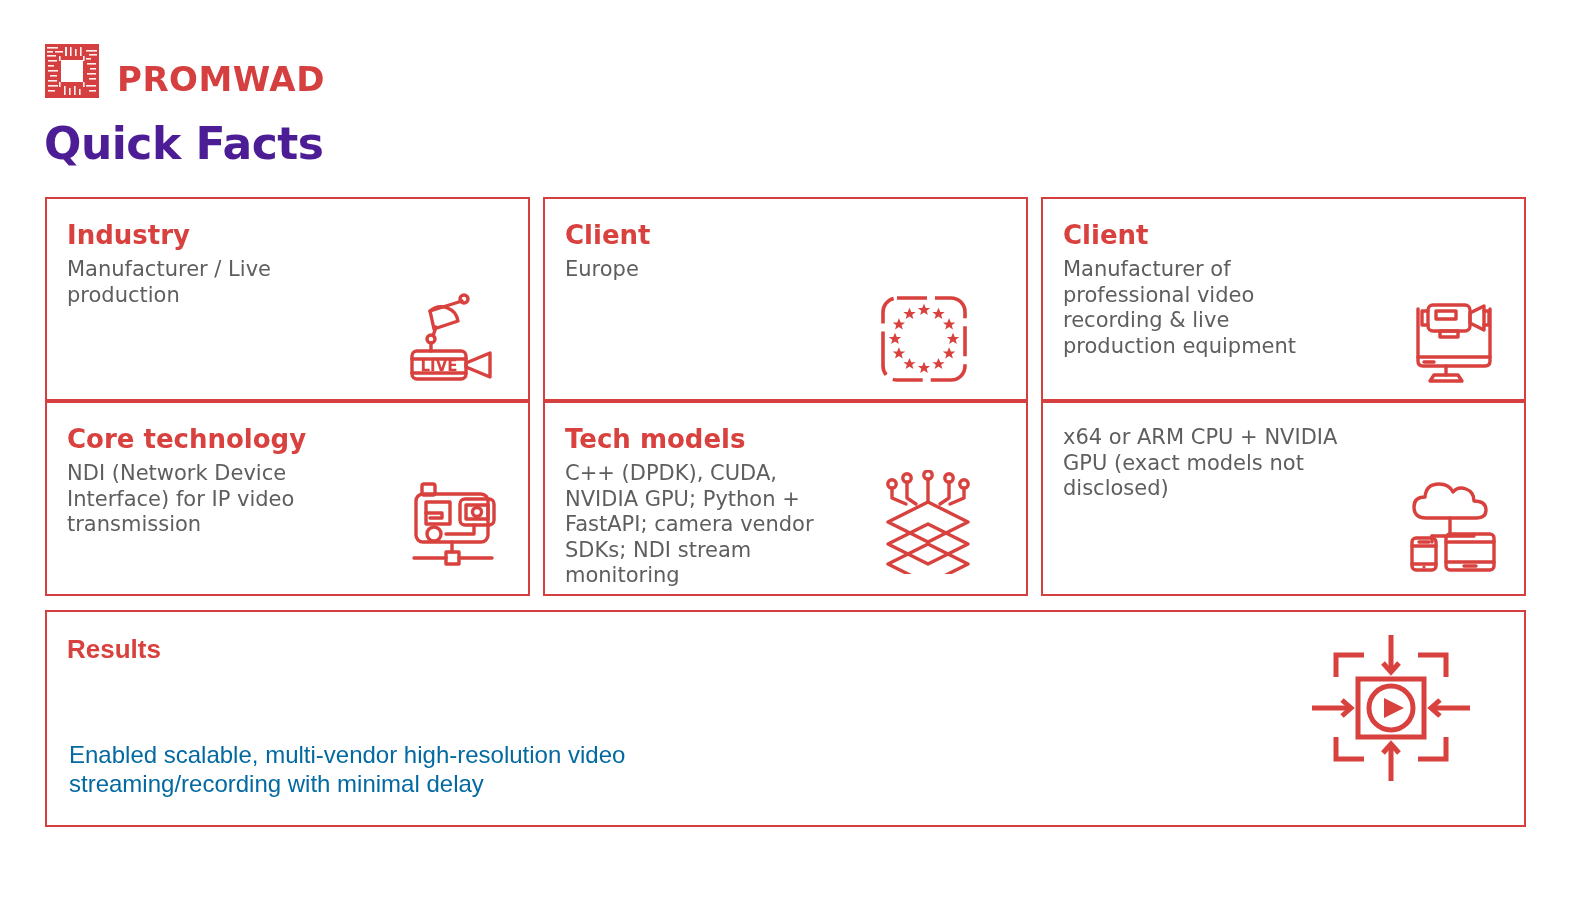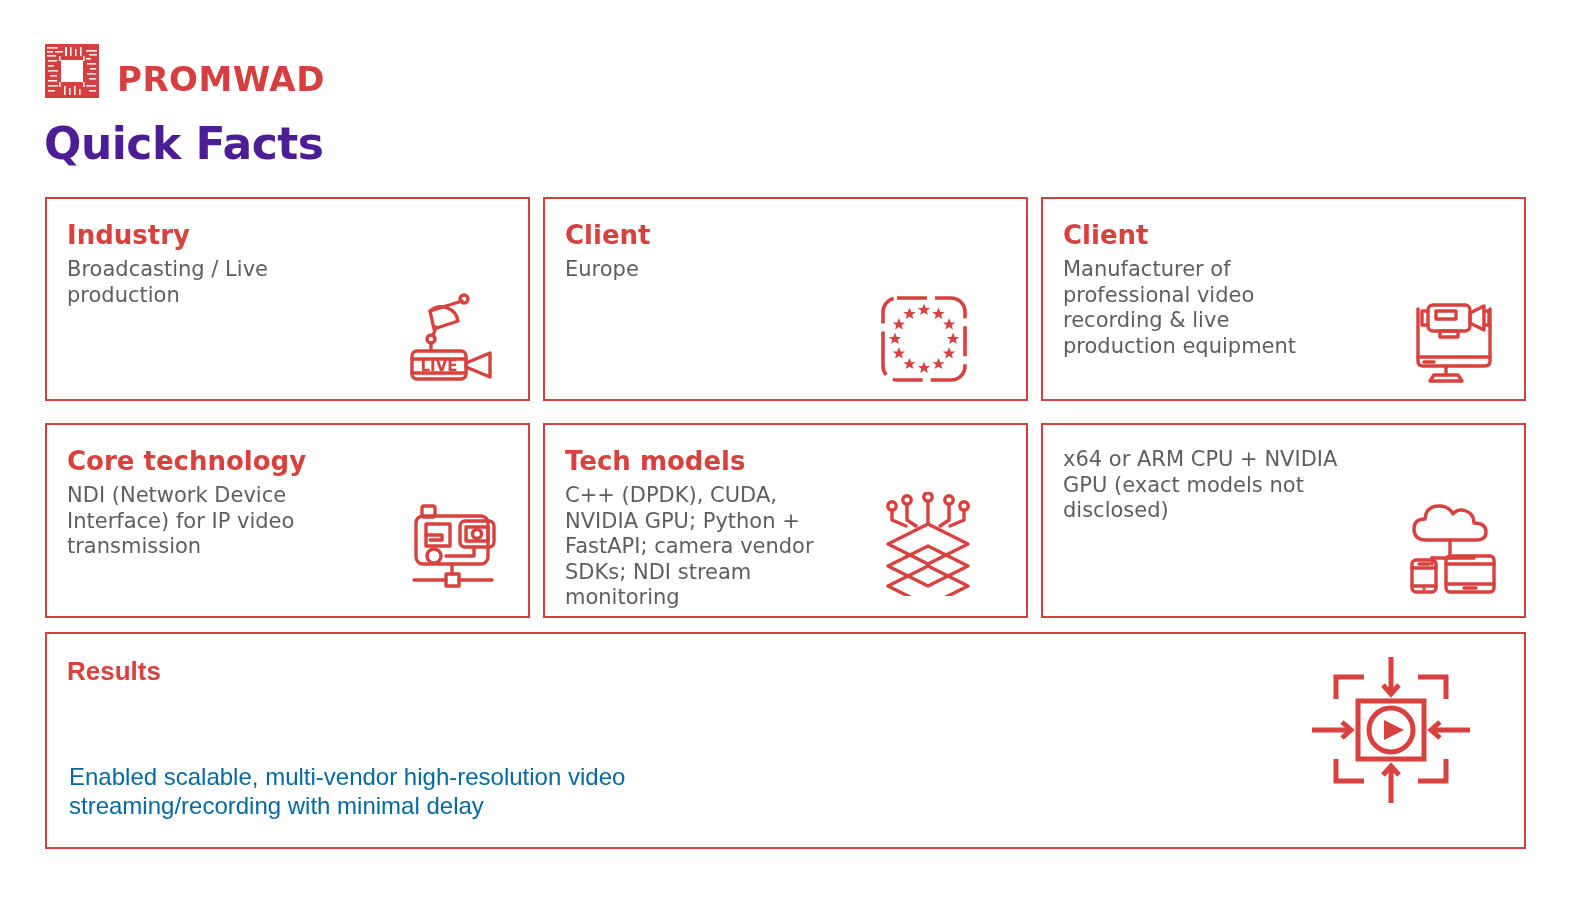--- a/index.html
+++ b/index.html
@@ -54,21 +54,21 @@
     position: absolute;
     left: 45px;
     top: 197px;
     width: 1481px;
   }
   .row {
     display: flex;
     gap: 13px;
   }
   .row-1 { height: 204px; }
-  .row-2 { margin-top: 22px; height: 195px; }
+  .row-2 { height: 195px; }
   .row-3 { margin-top: 14px; height: 217px; }
 
   .card {
     border: 2px solid #d53f3f;
     background: #ffffff;
     position: relative;
     flex: 1 1 0;
     padding: 22px 20px 16px 20px;
     display: flex;
     overflow: hidden;
@@ -196,21 +196,21 @@
 
   <h1 class="page-title">Quick Facts</h1>
 
   <div class="grid">
 
     <div class="row row-1">
 
       <div class="card w-industry">
         <div class="card-text">
           <div class="card-title">Industry</div>
-          <div class="card-body">Broadcasting / Live
+          <div class="card-body">Manufacturer / Live
 production</div>
         </div>
         <span class="card-icon icon-industry">
           <svg viewBox="0 0 104 104" width="104" height="104" fill="none" stroke="#d8413d" stroke-width="3.4" stroke-linecap="round" stroke-linejoin="round" aria-hidden="true">
             <path d="M30 28 A17 17 0 0 1 58 38 L34 46 Z"></path>
             <path d="M30 28 L62 18"></path>
             <circle cx="64" cy="16" r="4"></circle>
             <path d="M36 44 L33 53"></path>
             <circle cx="31" cy="56" r="4"></circle>
             <path d="M31 60 L31 68"></path>

